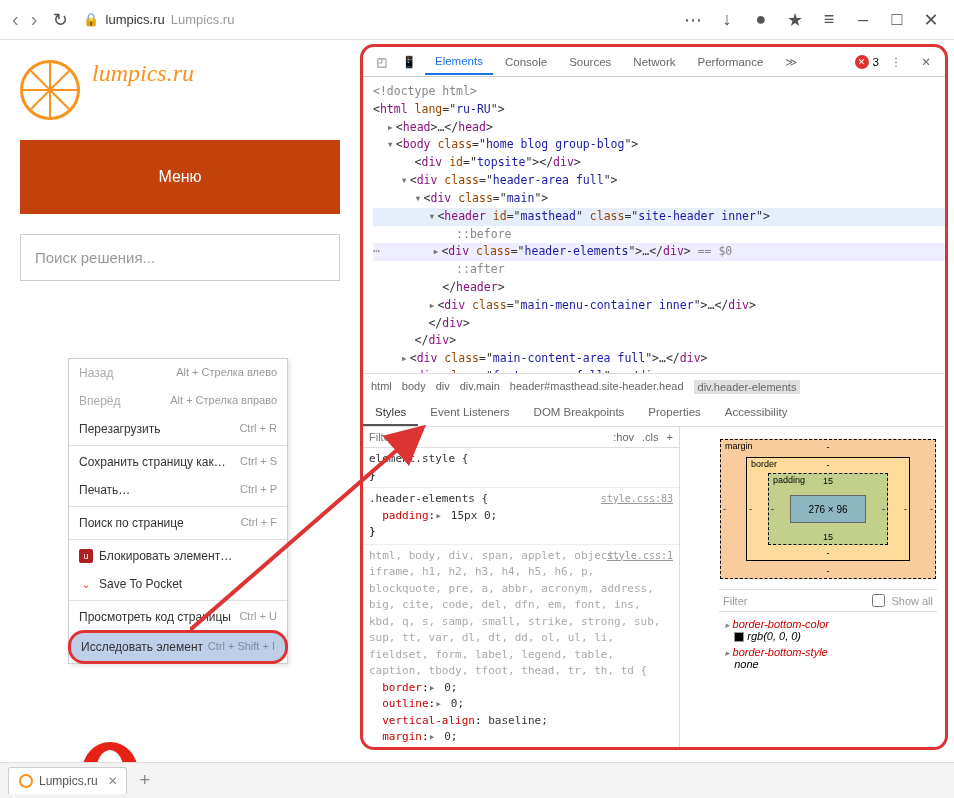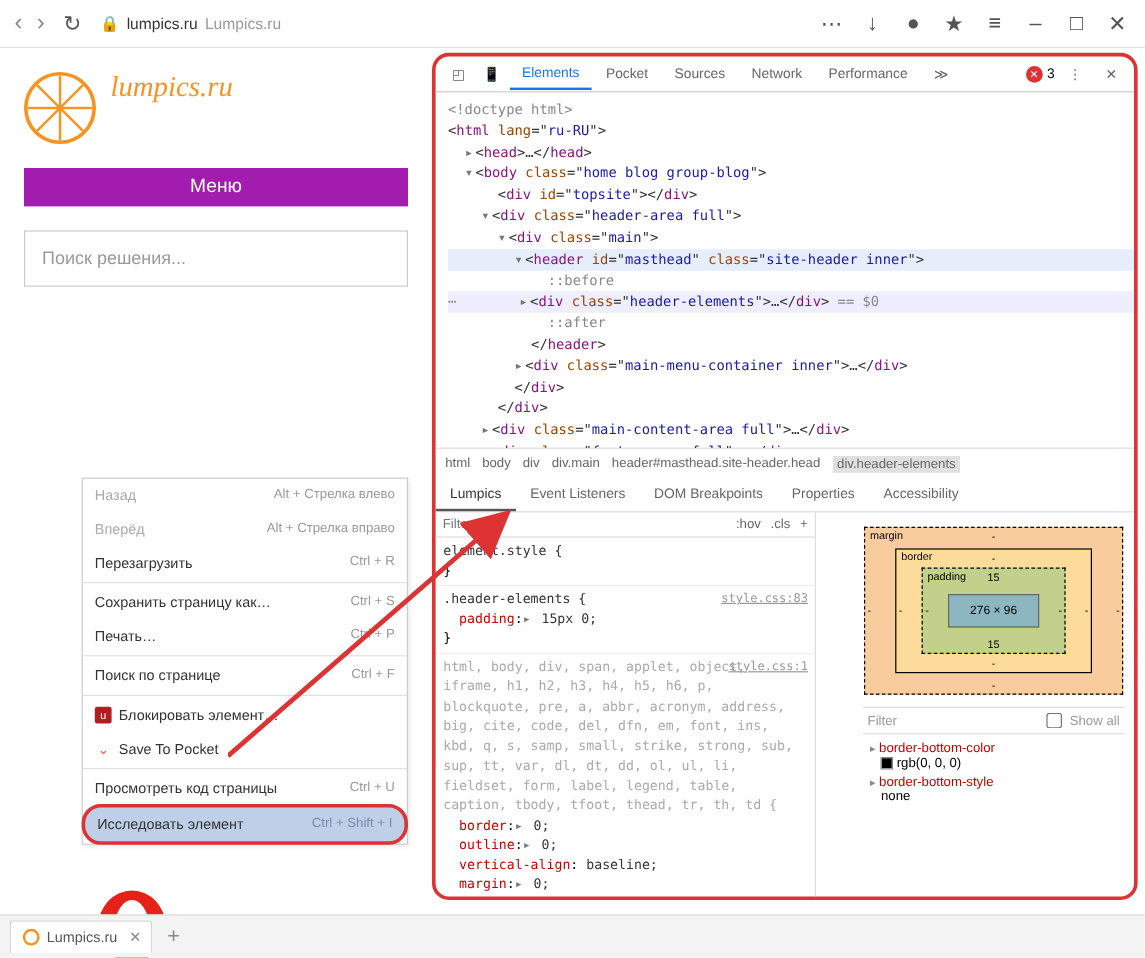--- a/index.html
+++ b/index.html
@@ -19,24 +19,24 @@
 .logo { width: 60px; height: 60px; border-radius: 50%; border: 3px solid #f7931e; position: relative; overflow: hidden; background: radial-gradient(circle at center, #fff 25%, transparent 26%); }
 .logo::before, .logo::after { content: ""; position: absolute; left: 50%; top: 50%; background: #f7931e; }
 .logo::before { width: 2px; height: 60px; transform: translate(-50%, -50%); }
 .logo::after { width: 60px; height: 2px; transform: translate(-50%, -50%); }
 .logo .seg { position: absolute; left: 50%; top: 50%; width: 2px; height: 60px; background: #f7931e; }
 .logo .s1 { transform: translate(-50%,-50%) rotate(45deg); }
 .logo .s2 { transform: translate(-50%,-50%) rotate(-45deg); }
 .brand { font-size: 24px; color: #f7931e; font-family: Georgia, serif; font-style: italic; }
 .tagline { color: #888; font-size: 13px; line-height: 1.5; margin-top: 4px; }
 
-.menu-btn { margin-top: 20px; background: #a21caf; color: #fff; text-align: center; padding: 7px; font-size: 16px; cursor: pointer; }
+.menu-btn { margin-top: 20px; background: #c2410c; color: #fff; text-align: center; padding: 28px; font-size: 16px; cursor: pointer; }
 .search { margin-top: 20px; border: 1px solid #ccc; padding: 14px; font-size: 15px; color: #999; }
 
-.ctxmenu { position: absolute; left: 68px; top: 358px; width: 272px; background: #fff; border: 1px solid #ccc; box-shadow: 2px 2px 4px rgba(0,0,0,.1); font-size: 12px; margin-top: 40px; }
+.ctxmenu { position: absolute; left: 68px; top: 358px; width: 220px; background: #fff; border: 1px solid #ccc; box-shadow: 2px 2px 4px rgba(0,0,0,.1); font-size: 12px; }
 .ctxmenu .row { padding: 7px 10px; display: flex; justify-content: space-between; color: #333; cursor: pointer; }
 .ctxmenu .row.dis { color: #aaa; }
 .ctxmenu .row.hl { background: #bfcfe8; border: 3px solid #d33; border-radius: 16px; margin: -1px; }
 .ctxmenu .sep { height: 1px; background: #e0e0e0; margin: 2px 0; }
 .ctxmenu .sc { color: #999; font-size: 11px; }
 .ctxmenu .row.hl .sc { color: #7a8aa8; }
 .ctxmenu .ico { display: inline-flex; align-items: center; gap: 6px; }
 .ub { width: 14px; height: 14px; background: #b02020; color: #fff; font-size: 9px; display: inline-flex; align-items: center; justify-content: center; border-radius: 2px; }
 .pk { width: 14px; height: 14px; color: #e74c3c; display: inline-flex; align-items: center; justify-content: center; font-size: 11px; }
 
@@ -88,21 +88,21 @@
 .bm .lbl { font-size: 9px; position: absolute; left: 4px; top: 1px; }
 .bm .dash { position: absolute; font-size: 9px; }
 .bm .dt { top: 2px; left: 50%; transform: translateX(-50%); }
 .bm .db { bottom: 2px; left: 50%; transform: translateX(-50%); }
 .bm .dl { left: 2px; top: 50%; transform: translateY(-50%); }
 .bm .dr { right: 2px; top: 50%; transform: translateY(-50%); }
 
 .filter2 { display: flex; align-items: center; gap: 6px; border-top: 1px solid #ddd; border-bottom: 1px solid #ddd; padding: 4px; font-size: 11px; color: #999; }
 .filter2 input[type=checkbox] { margin-left: auto; }
 .computed { padding: 4px 2px; font-size: 11px; }
-.computed .cp { padding: 2px 4px; }
+.computed .cp { padding: 2px 4px; font-style: italic; }
 .computed .cp .k { color: #c80000; }
 .computed .cp .sw { display: inline-block; width: 10px; height: 10px; background: #000; border: 1px solid #999; vertical-align: middle; }
 .computed .arw2 { color: #888; font-size: 9px; margin-right: 3px; }
 
 .arrow { position: absolute; left: 190px; top: 420px; width: 250px; height: 220px; pointer-events: none; z-index: 50; }
 
 .tabbar { position: absolute; bottom: 0; left: 0; right: 0; height: 36px; background: #f3f3f3; border-top: 1px solid #ddd; display: flex; align-items: center; }
 .tabbar .btab { background: #fff; border: 1px solid #ccc; border-bottom: none; border-radius: 3px 3px 0 0; padding: 6px 28px 6px 10px; margin-left: 8px; display: flex; align-items: center; gap: 6px; position: relative; font-size: 12px; color: #555; }
 .tabbar .btab .x { position: absolute; right: 8px; color: #888; cursor: pointer; }
 .tabbar .plus { margin-left: 6px; width: 24px; height: 24px; display: flex; align-items: center; justify-content: center; color: #888; font-size: 18px; cursor: pointer; }
@@ -154,21 +154,21 @@
       <ellipse cx="32" cy="32" rx="28" ry="30" fill="#e62117"></ellipse>
       <ellipse cx="32" cy="32" rx="14" ry="22" fill="#fff"></ellipse>
     </svg>
   </div>
 
   <div class="devtools">
     <div class="dt-tabs">
       <span class="sq">◰</span>
       <span class="sq">📱</span>
       <span class="tab act">Elements</span>
-      <span class="tab">Pocket</span>
+      <span class="tab">Console</span>
       <span class="tab">Sources</span>
       <span class="tab">Network</span>
       <span class="tab">Performance</span>
       <span class="tab">≫</span>
       <span class="err">
         <span class="errb">✕</span>
         <span>3</span>
         <span class="sq">⋮</span>
         <span class="sq">✕</span>
       </span>
@@ -198,21 +198,21 @@
     <div class="crumbs">
       <span>html</span>
       <span>body</span>
       <span>div</span>
       <span>div.main</span>
       <span>header#masthead.site-header.head</span>
       <span class="sel">div.header-elements</span>
     </div>
 
     <div class="styles-tabs">
-      <span class="st act">Lumpics</span>
+      <span class="st act">Styles</span>
       <span class="st">Event Listeners</span>
       <span class="st">DOM Breakpoints</span>
       <span class="st">Properties</span>
       <span class="st">Accessibility</span>
     </div>
 
     <div class="styles-area">
       <div class="styles-left">
         <div class="filter-row">
           <input placeholder="Filter" style="">

